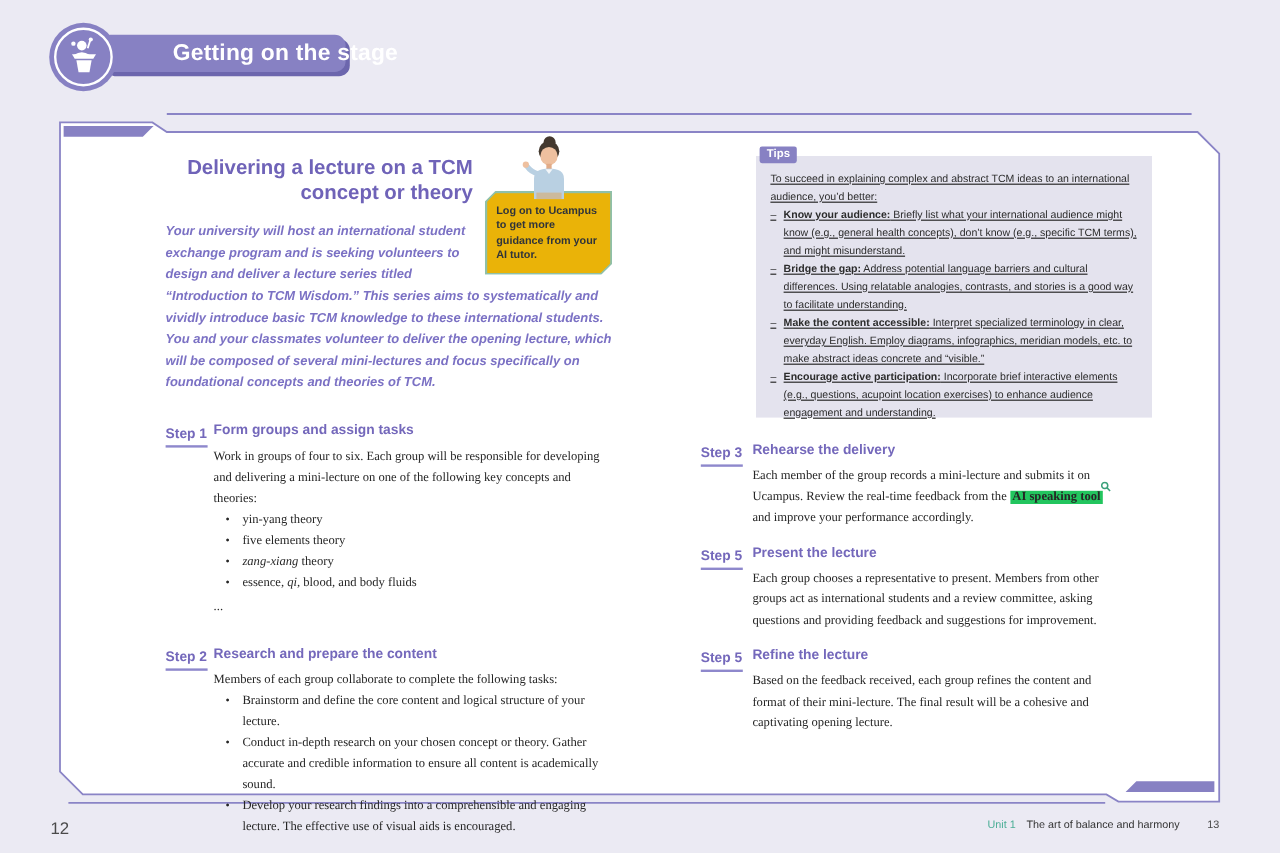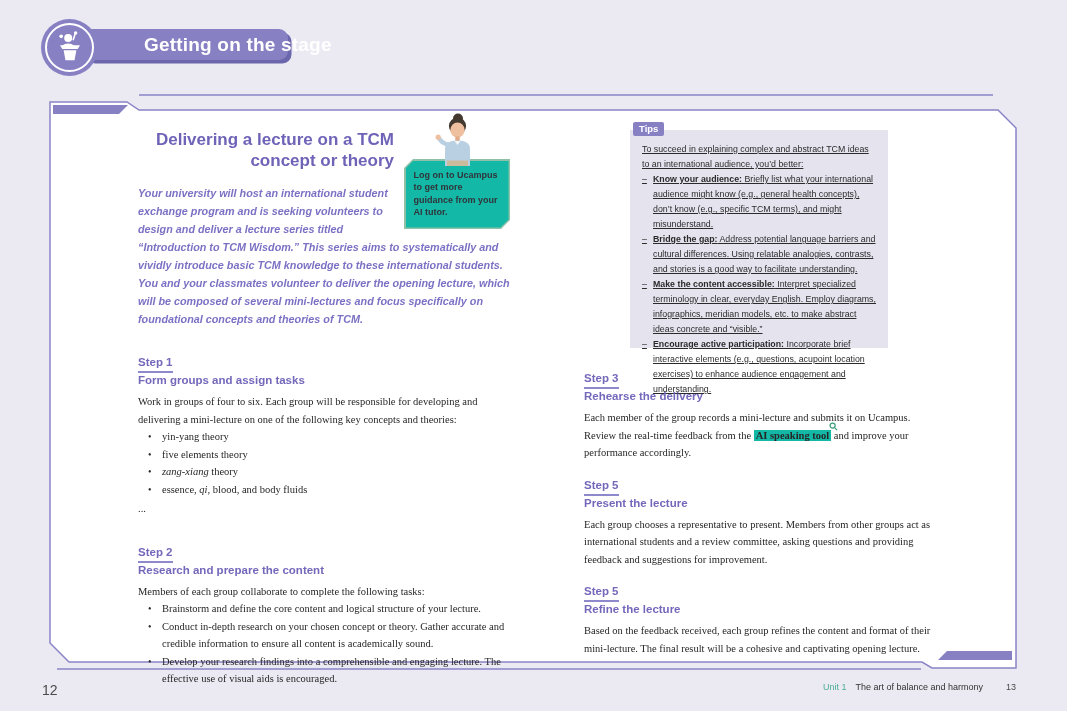--- a/index.html
+++ b/index.html
@@ -39,68 +39,68 @@
     margin-top:11px;
     text-align:right;
   }
   .tutor-float { float:right; width:106px; margin:-6px 0 8px 10px; position:relative; }
   .tutor-avatar { display:block; margin:0 auto -7px auto; position:relative; z-index:2; }
   .bubble-outer {
     position:relative; z-index:1; background:#8fc0a8; padding:1.5px;
     clip-path:polygon(9px 0, 100% 0, 100% calc(100% - 9px), calc(100% - 9px) 100%, 0 100%, 0 9px);
   }
   .bubble-inner {
-    background:#14b8a6; padding:8px 7px 9px 8px;
+    background:#eab308; padding:8px 7px 9px 8px;
     clip-path:polygon(8px 0, 100% 0, 100% calc(100% - 8px), calc(100% - 8px) 100%, 0 100%, 0 8px);
     font-size:9px; line-height:12.5px; font-weight:bold; color:#30343a;
   }
   .intro-text {
     margin-top:13px; font-style:italic; font-weight:600;
     font-size:10.8px; line-height:18px; color:#7b71c4;
   }
   
-  .step-row { display:flex;flex-direction:column; }
+  .step-row { display:flex; }
   .step-label-col { flex:none; }
   .step-label {
     display:inline-block; font-size:11.5px; font-weight:bold; color:#7468bb;
     padding-bottom:3px; border-bottom:2px solid #8e88cc; white-space:nowrap;
   }
   .step-heading { font-size:11.5px; font-weight:bold; color:#7468bb; padding-top:1px; }
   .step-body {
     font-family:"Liberation Serif", serif; font-size:10.5px; line-height:17.5px; color:#262626;
     margin-top:7px;
   }
   .left-col .step-label-col { width:40px; }
   .left-col .step-row { margin-top:24px; }
   .bullet-row { display:flex; padding-left:10px; }
   .bullet-marker { flex:none; width:14px; font-size:10px; }
   .ellipsis-row { margin-top:2px; }
   .it { font-style:italic; }
 
   
   .tips-box {
-    position:absolute; left:630px; top:130px; width:258px; height:218px;
+    position:absolute; left:630px; top:130px; width:330px; height:218px;
     background:#e4e3ee;
   }
   .tips-badge {
     position:absolute; left:3px; top:-8px;
     background:#8781c3; color:#fff; font-size:9.5px; font-weight:bold;
     padding:1px 6px 2px 6px; border-radius:2px;
   }
   .tips-content { padding:12px 12px 0 12px; font-size:8.8px; line-height:15px; color:#2b2b2b;text-decoration:underline; }
   .tips-item { display:flex; }
   .tips-dash { flex:none; width:11px; }
   .tips-bold { font-weight:bold; }
 
   .right-steps { position:absolute; left:584px; top:368px; width:348px; }
   .right-steps .step-label-col { width:43px; }
   .right-steps .step-row { margin-bottom:13px; }
 
   .highlight {
-    position:relative; background:#14b8a6; font-weight:bold; padding:0 2px;
+    position:relative; background:#22c55e; font-weight:bold; padding:0 2px;
   }
   .magnifier { position:absolute; top:-8px; right:-7px; }
 
   
   .footer-left { position:absolute; left:42px; top:682px; font-size:14px; color:#4a4a4a; }
   .footer-right {
     position:absolute; right:51px; top:682px; font-size:9px; color:#333;
     display:flex; align-items:baseline;
   }
   .footer-unit { color:#4bae96; margin-right:9px;margin-left:25px; }

